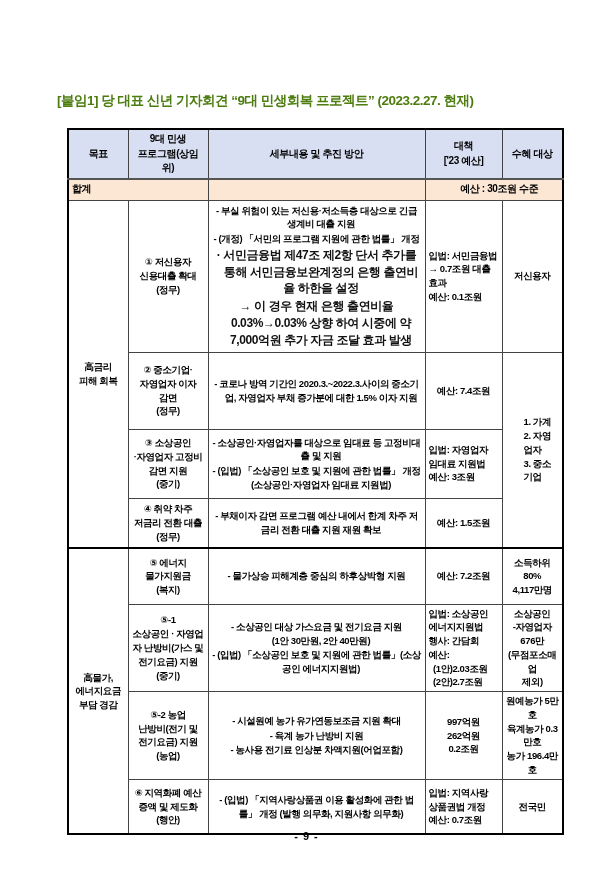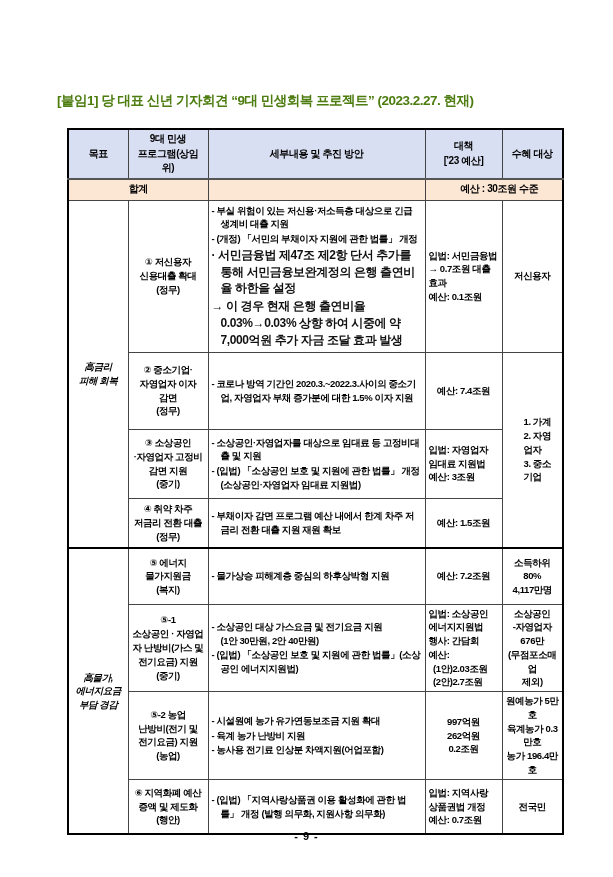--- a/index.html
+++ b/index.html
@@ -35,23 +35,23 @@
     text-align:center;font-size:10px;
     border-bottom:2px solid #555;
     white-space:pre-line;
     height:29px;
   }
   tr.total-row td{
     background:#fce6d4;
     height:16px;
     font-size:10px;
   }
-  .c-goal{text-align:center;white-space:pre-line;font-style:italic;}
+  .c-goal{text-align:center;white-space:pre-line;}
   .c-prog{text-align:center;white-space:pre-line;padding:2px 2px;}
-  .c-det{text-align:left;vertical-align:middle;padding:3px 5px;}
+  .c-det{text-align:center;vertical-align:middle;padding:3px 5px;}
   .c-meas{white-space:pre-line;padding:2px 4px;}
   .c-meas.left{text-align:left;margin-top:48px;}
   .c-meas.center{text-align:center;}
   .c-ben{text-align:center;white-space:pre-line;}
   .c-ben.left{text-align:left;padding-left:21px;}
   .bullet{padding-left:9px;text-indent:-9px;margin:1px 0;}
   .sub{font-size:12px;line-height:1.4;padding-left:9px;text-indent:-9px;margin:1px 0;color:#111;}
   tr.group-sep td{border-top:2px solid #000;}
   tr.r1{height:129px;} tr.r2{height:77px;} tr.r3{height:69px;} tr.r4{height:50px;}
   tr.r5{height:56px;} tr.r51{height:86px;} tr.r52{height:70px;} tr.r6{height:55px;}
@@ -78,34 +78,34 @@
       <th>목표</th>
       <th>9대 민생
 프로그램(상임위)</th>
       <th>세부내용 및 추진 방안</th>
       <th>대책
 ['23 예산]</th>
       <th>수혜 대상</th>
     </tr>
 
     <tr class="total-row">
-      <td colspan="2" style="text-align:center;">합계</td>
+      <td colspan="2" style="">합계</td>
       <td></td>
       <td colspan="2" style="text-align:center;padding-left:14px;">예산 : 30조원 수준</td>
     </tr>
 
     <tr class="r1">
       <td rowspan="4" class="c-goal">高금리
 피해 회복</td>
       <td class="c-prog">① 저신용자
 신용대출 확대
 (정무)</td>
       <td class="c-det">
         <div class="bullet">- 부실 위험이 있는 저신용·저소득층 대상으로 긴급 생계비 대출 지원</div>
-        <div class="bullet">- (개정) 「서민의 부채이자 지원에 관한 법률」 개정</div>
+        <div class="bullet">- (개정) 「서민의 프로그램 지원에 관한 법률」 개정</div>
         <div class="sub">· 서민금융법 제47조 제2항 단서 추가를 통해 서민금융보완계정의 은행 출연비율 하한을 설정</div>
         <div class="sub">→ 이 경우 현재 은행 출연비율 0.03%→0.03% 상향 하여 시중에 약 7,000억원 추가 자금 조달 효과 발생</div>
       </td>
       <td class="c-meas left">입법: 서민금융법
 → 0.7조원 대출
 효과
 예산: 0.1조원</td>
       <td class="c-ben">저신용자</td>
     </tr>
 

